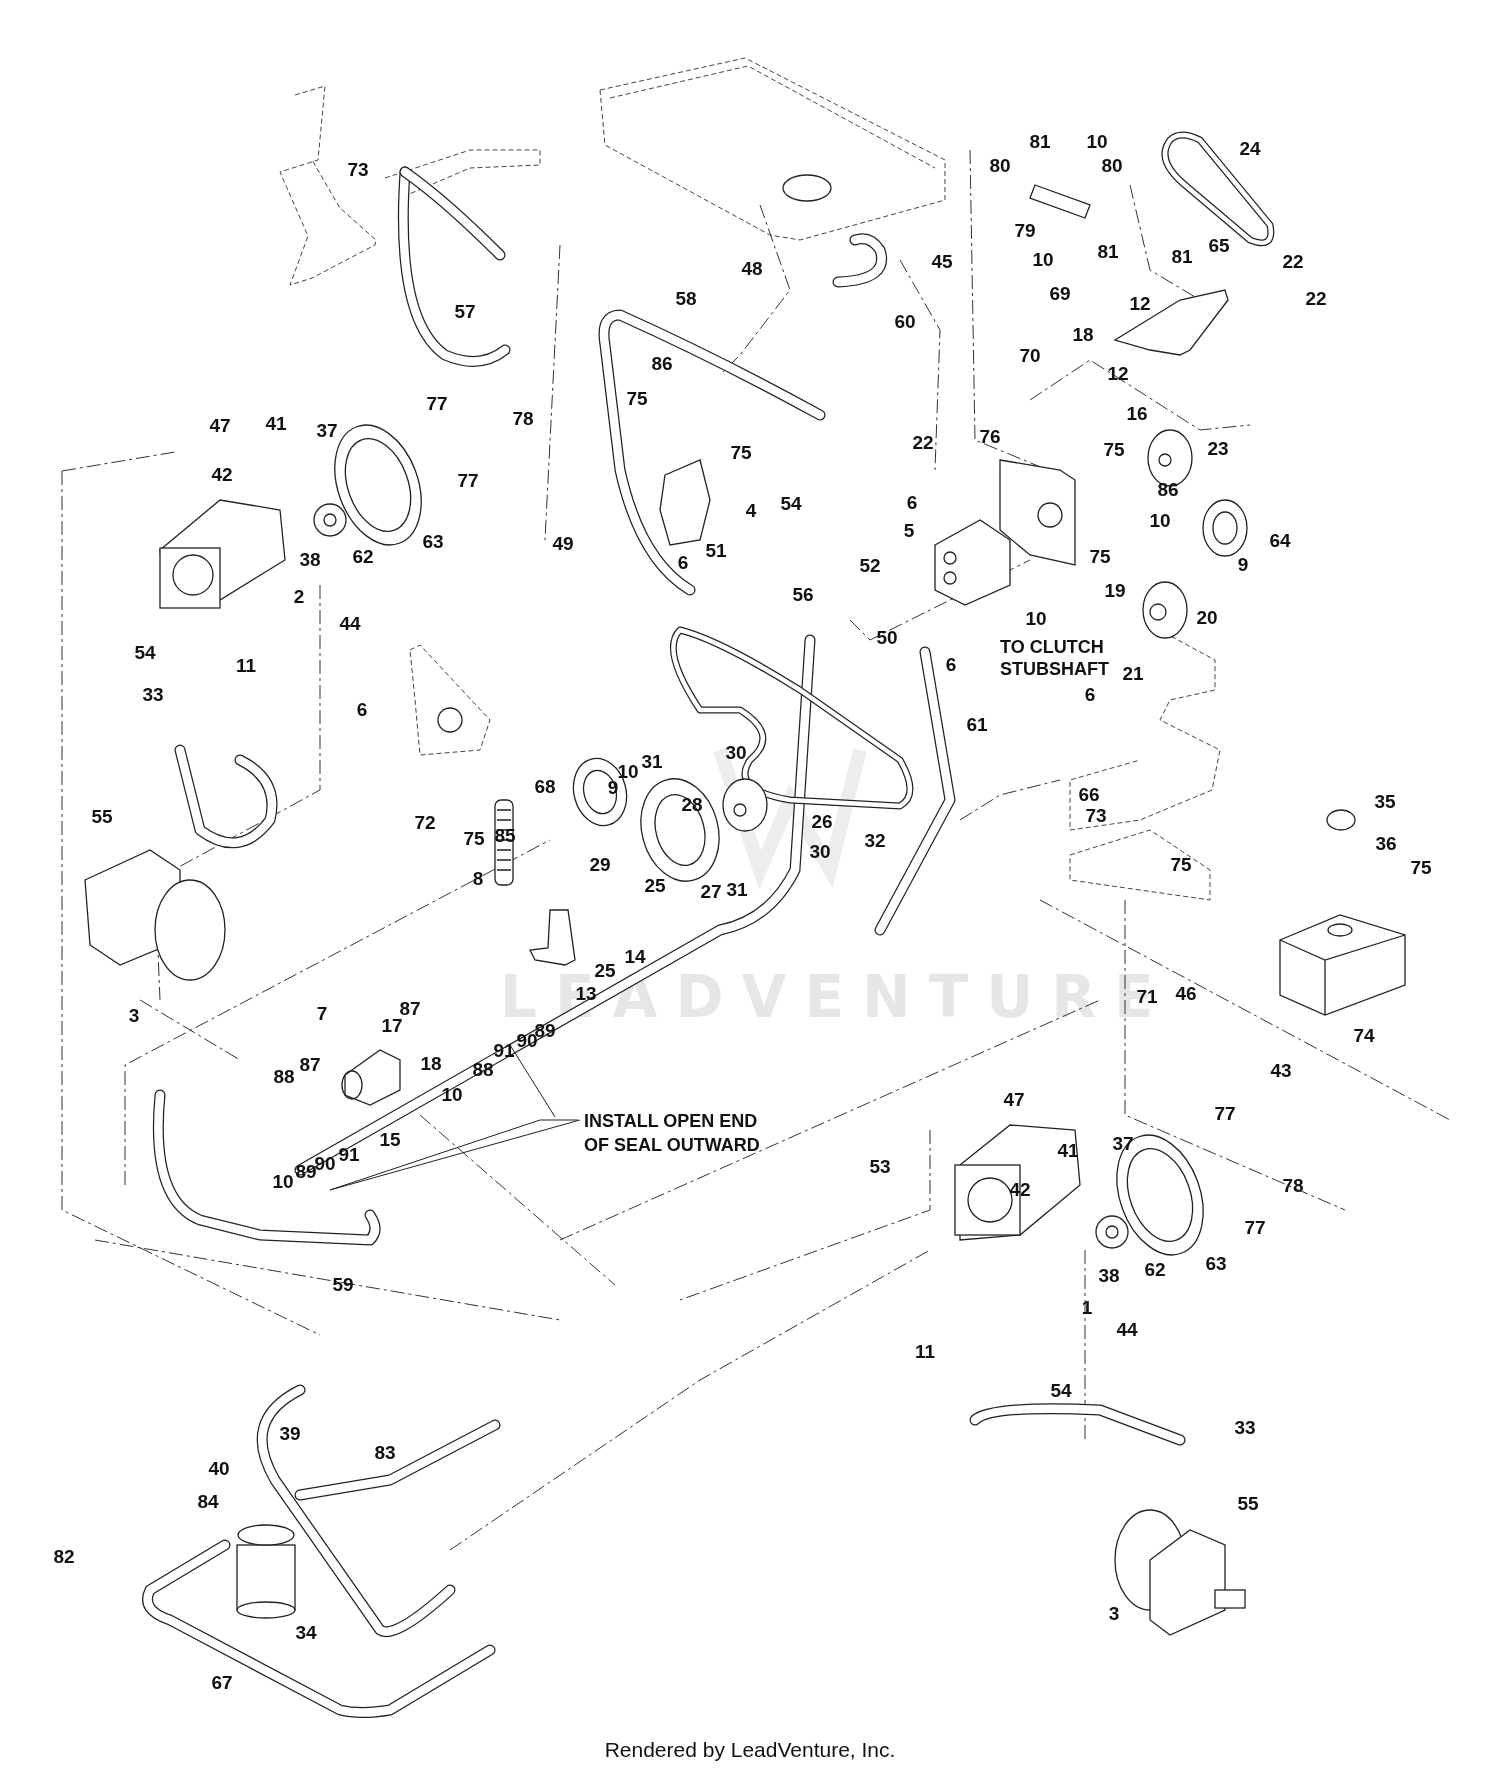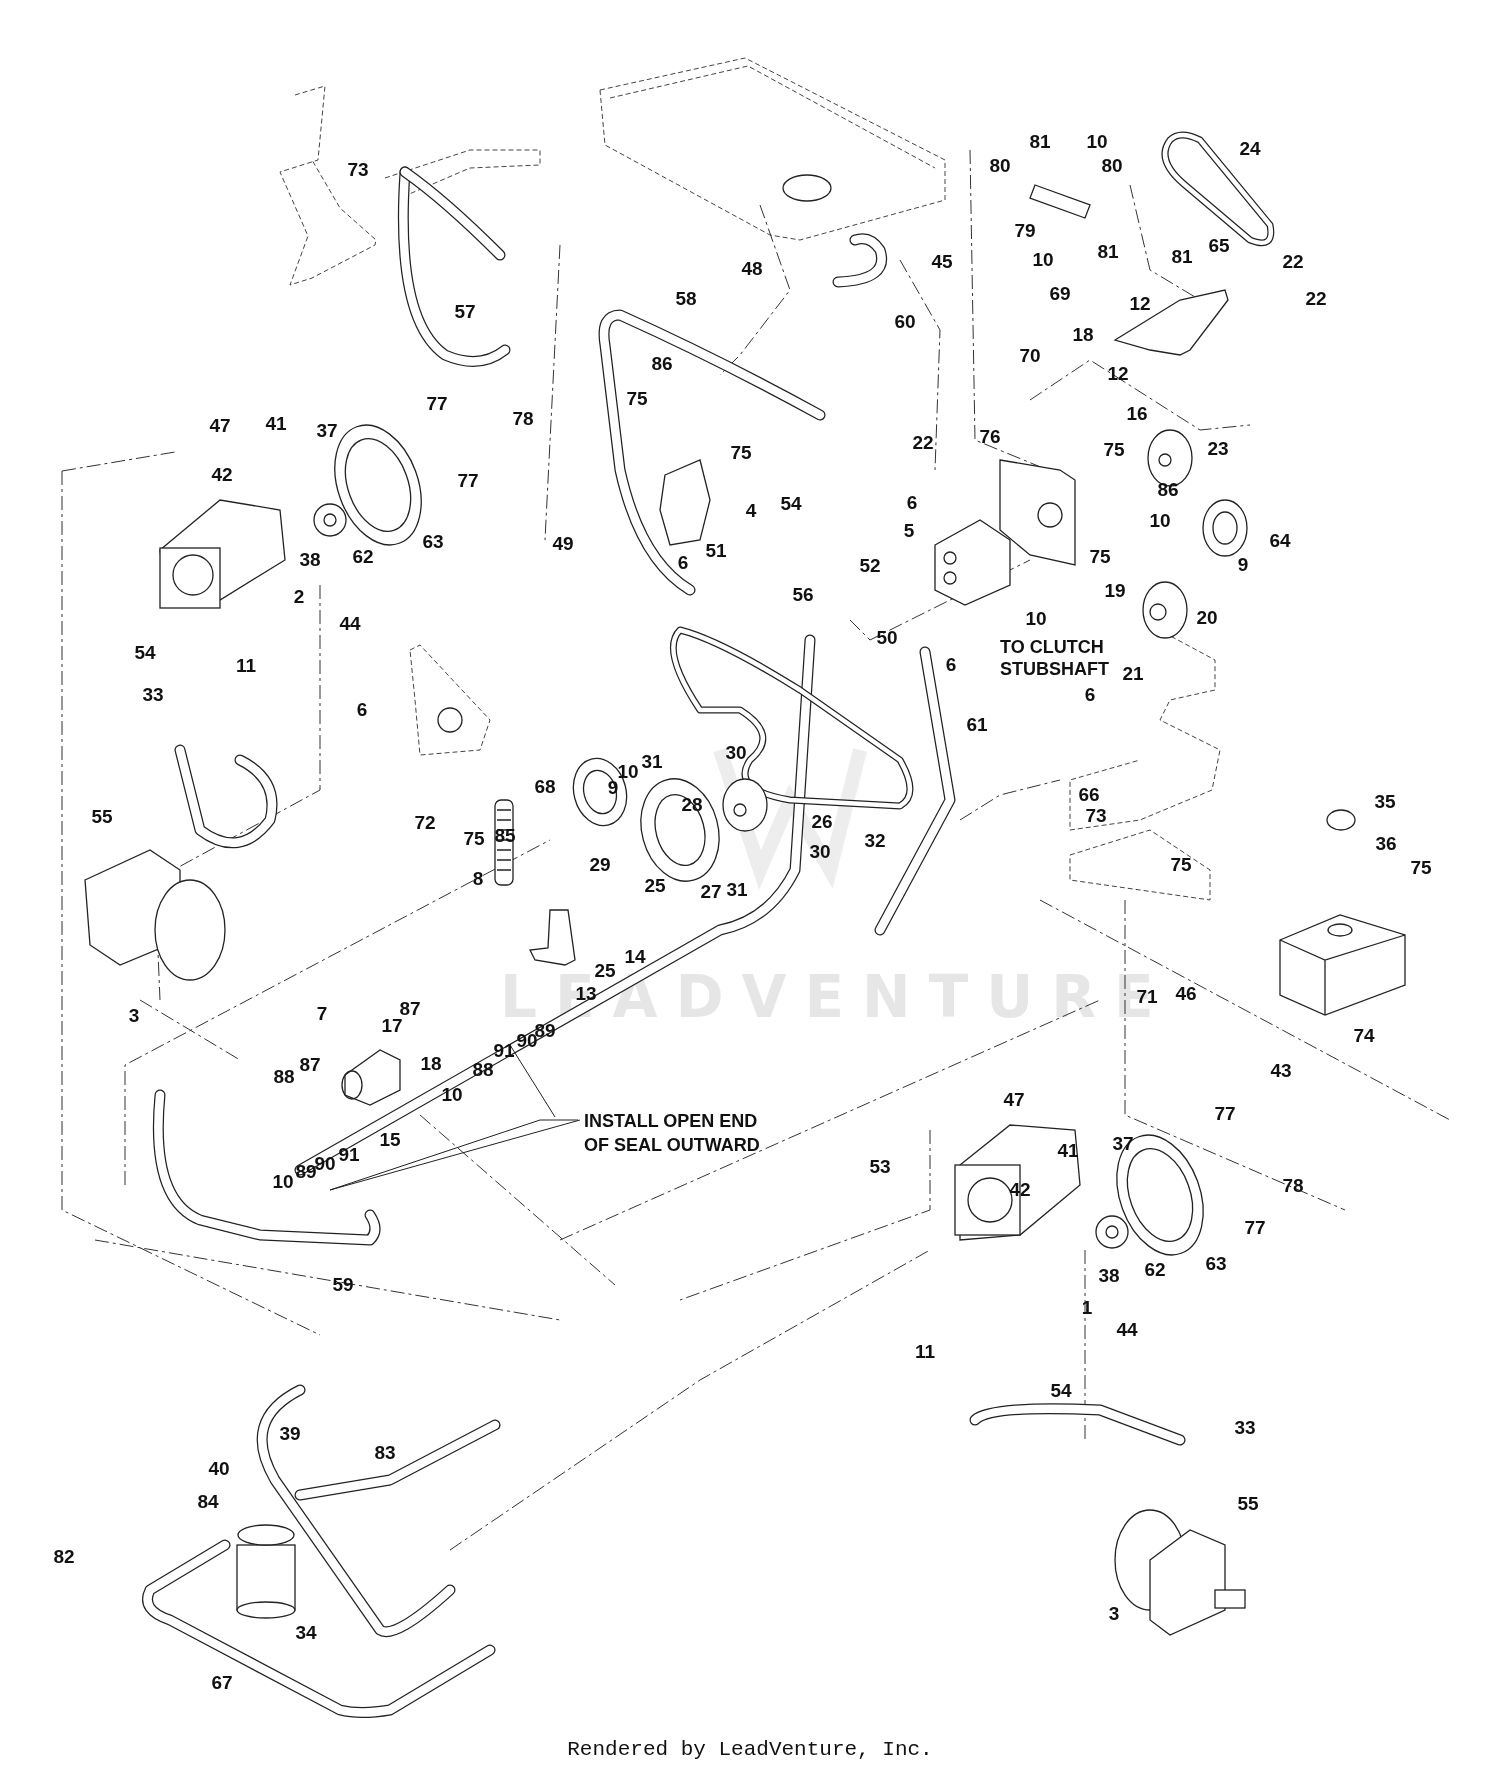--- a/index.html
+++ b/index.html
@@ -10,21 +10,21 @@
   .part { fill: none; stroke: #222; stroke-width: 1.3; }
   .partf { fill: #fff; stroke: #222; stroke-width: 1.3; }
   .dash { fill: none; stroke: #333; stroke-width: 1; stroke-dasharray: 14 4 3 4; }
   .ghost { fill: none; stroke: #444; stroke-width: 1; stroke-dasharray: 5 3; }
   .lead { fill: none; stroke: #222; stroke-width: 1; }
   .hose { fill: none; stroke: #222; stroke-width: 11; stroke-linecap: round; stroke-linejoin: round; }
   .hosein { fill: none; stroke: #fff; stroke-width: 8.5; stroke-linecap: round; stroke-linejoin: round; }
   .belt { fill: none; stroke: #222; stroke-width: 7; stroke-linejoin: round; }
   .beltin { fill: none; stroke: #fff; stroke-width: 4.5; stroke-linejoin: round; }
   .watermark { font-family: "DejaVu Sans", sans-serif; font-size: 58px; letter-spacing: 18px; fill: #e6e6e6; font-weight: bold; }
-  #footer { position: absolute; left: 0; width: 1500px; top: 1738px; text-align: center; font-family: Liberation Mono, monospace; font-size: 21px; color: #111; }
+  #footer { position: absolute; left: 0; width: 1500px; top: 1738px; text-align: center; font-family: Liberation Sans, sans-serif; font-size: 21px; color: #111; }
 </style>
 </head>
 <body>
 
 <svg id="diagram" viewBox="0 0 1500 1773" xmlns="http://www.w3.org/2000/svg">
 
   <text class="watermark" x="500" y="1017">LEADVENTURE</text>
   <g opacity="0.18">
     <path d="M720 750 L760 870 L790 800 L830 870 L860 750" fill="none" stroke="#999" stroke-width="14"></path>
   </g>

